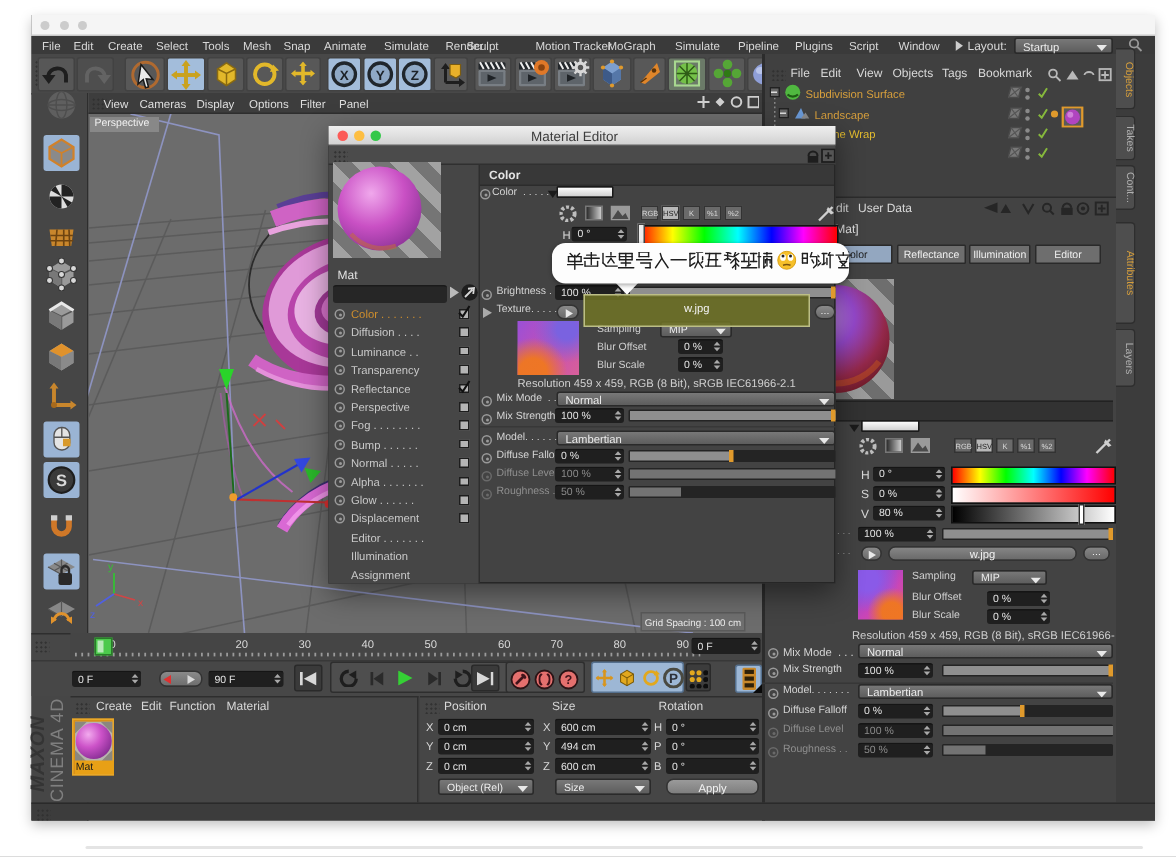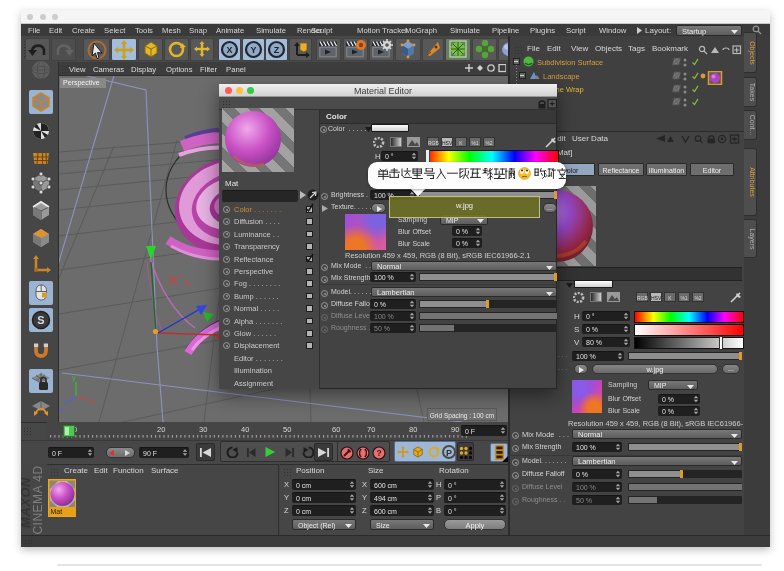--- a/index.html
+++ b/index.html
@@ -893,21 +893,21 @@
       <rect x="2.4" y="10.5" width="6.2" height="2.8" fill="#2e2008"></rect>
     </svg>
 <svg class="abs" style="left:502px;top:456px" width="6" height="6">
       <path d="M6 0 L6 6 L0 6Z" fill="#0a0a0a"></path>
     </svg>
 <div class="abs" style="left:47px;top:464px;width:232px;height:71px;background:#464646;border-top:1px solid #2e2e2e;border-right:1px solid #2e2e2e;box-sizing:border-box"></div>
 <div class="abs" style="left:50px;top:468px;width:10px;height:8px;background-image:radial-gradient(#303030 35%, transparent 36%);background-size:3px 3px"></div>
 <div class="abs" style="left:64px;top:466px;color:#d8d8d8;font-size:8px;white-space:nowrap">Create</div>
 <div class="abs" style="left:94px;top:466px;color:#d8d8d8;font-size:8px;white-space:nowrap">Edit</div>
 <div class="abs" style="left:113px;top:466px;color:#d8d8d8;font-size:8px;white-space:nowrap">Function</div>
-<div class="abs" style="left:151px;top:466px;color:#d8d8d8;font-size:8px;white-space:nowrap">Surface</div>
+<div class="abs" style="left:151px;top:466px;color:#d8d8d8;font-size:8px;white-space:nowrap">Material</div>
 <div class="abs" style="left:48px;top:479px;width:28px;height:38px;background:#d89018;border:1.5px solid #e8a82a;box-sizing:border-box"></div>
 <svg class="abs" style="left:49.5px;top:480.5px" width="25" height="27">
       <defs>
         <radialGradient id="msph" cx="0.35" cy="0.32" r="0.9">
           <stop offset="0" stop-color="#f2aaee"></stop>
           <stop offset="0.4" stop-color="#cc52c8"></stop>
           <stop offset="1" stop-color="#6a1e7e"></stop>
         </radialGradient>
       </defs>
       <rect width="25" height="27" fill="#b8b4ae"></rect>

